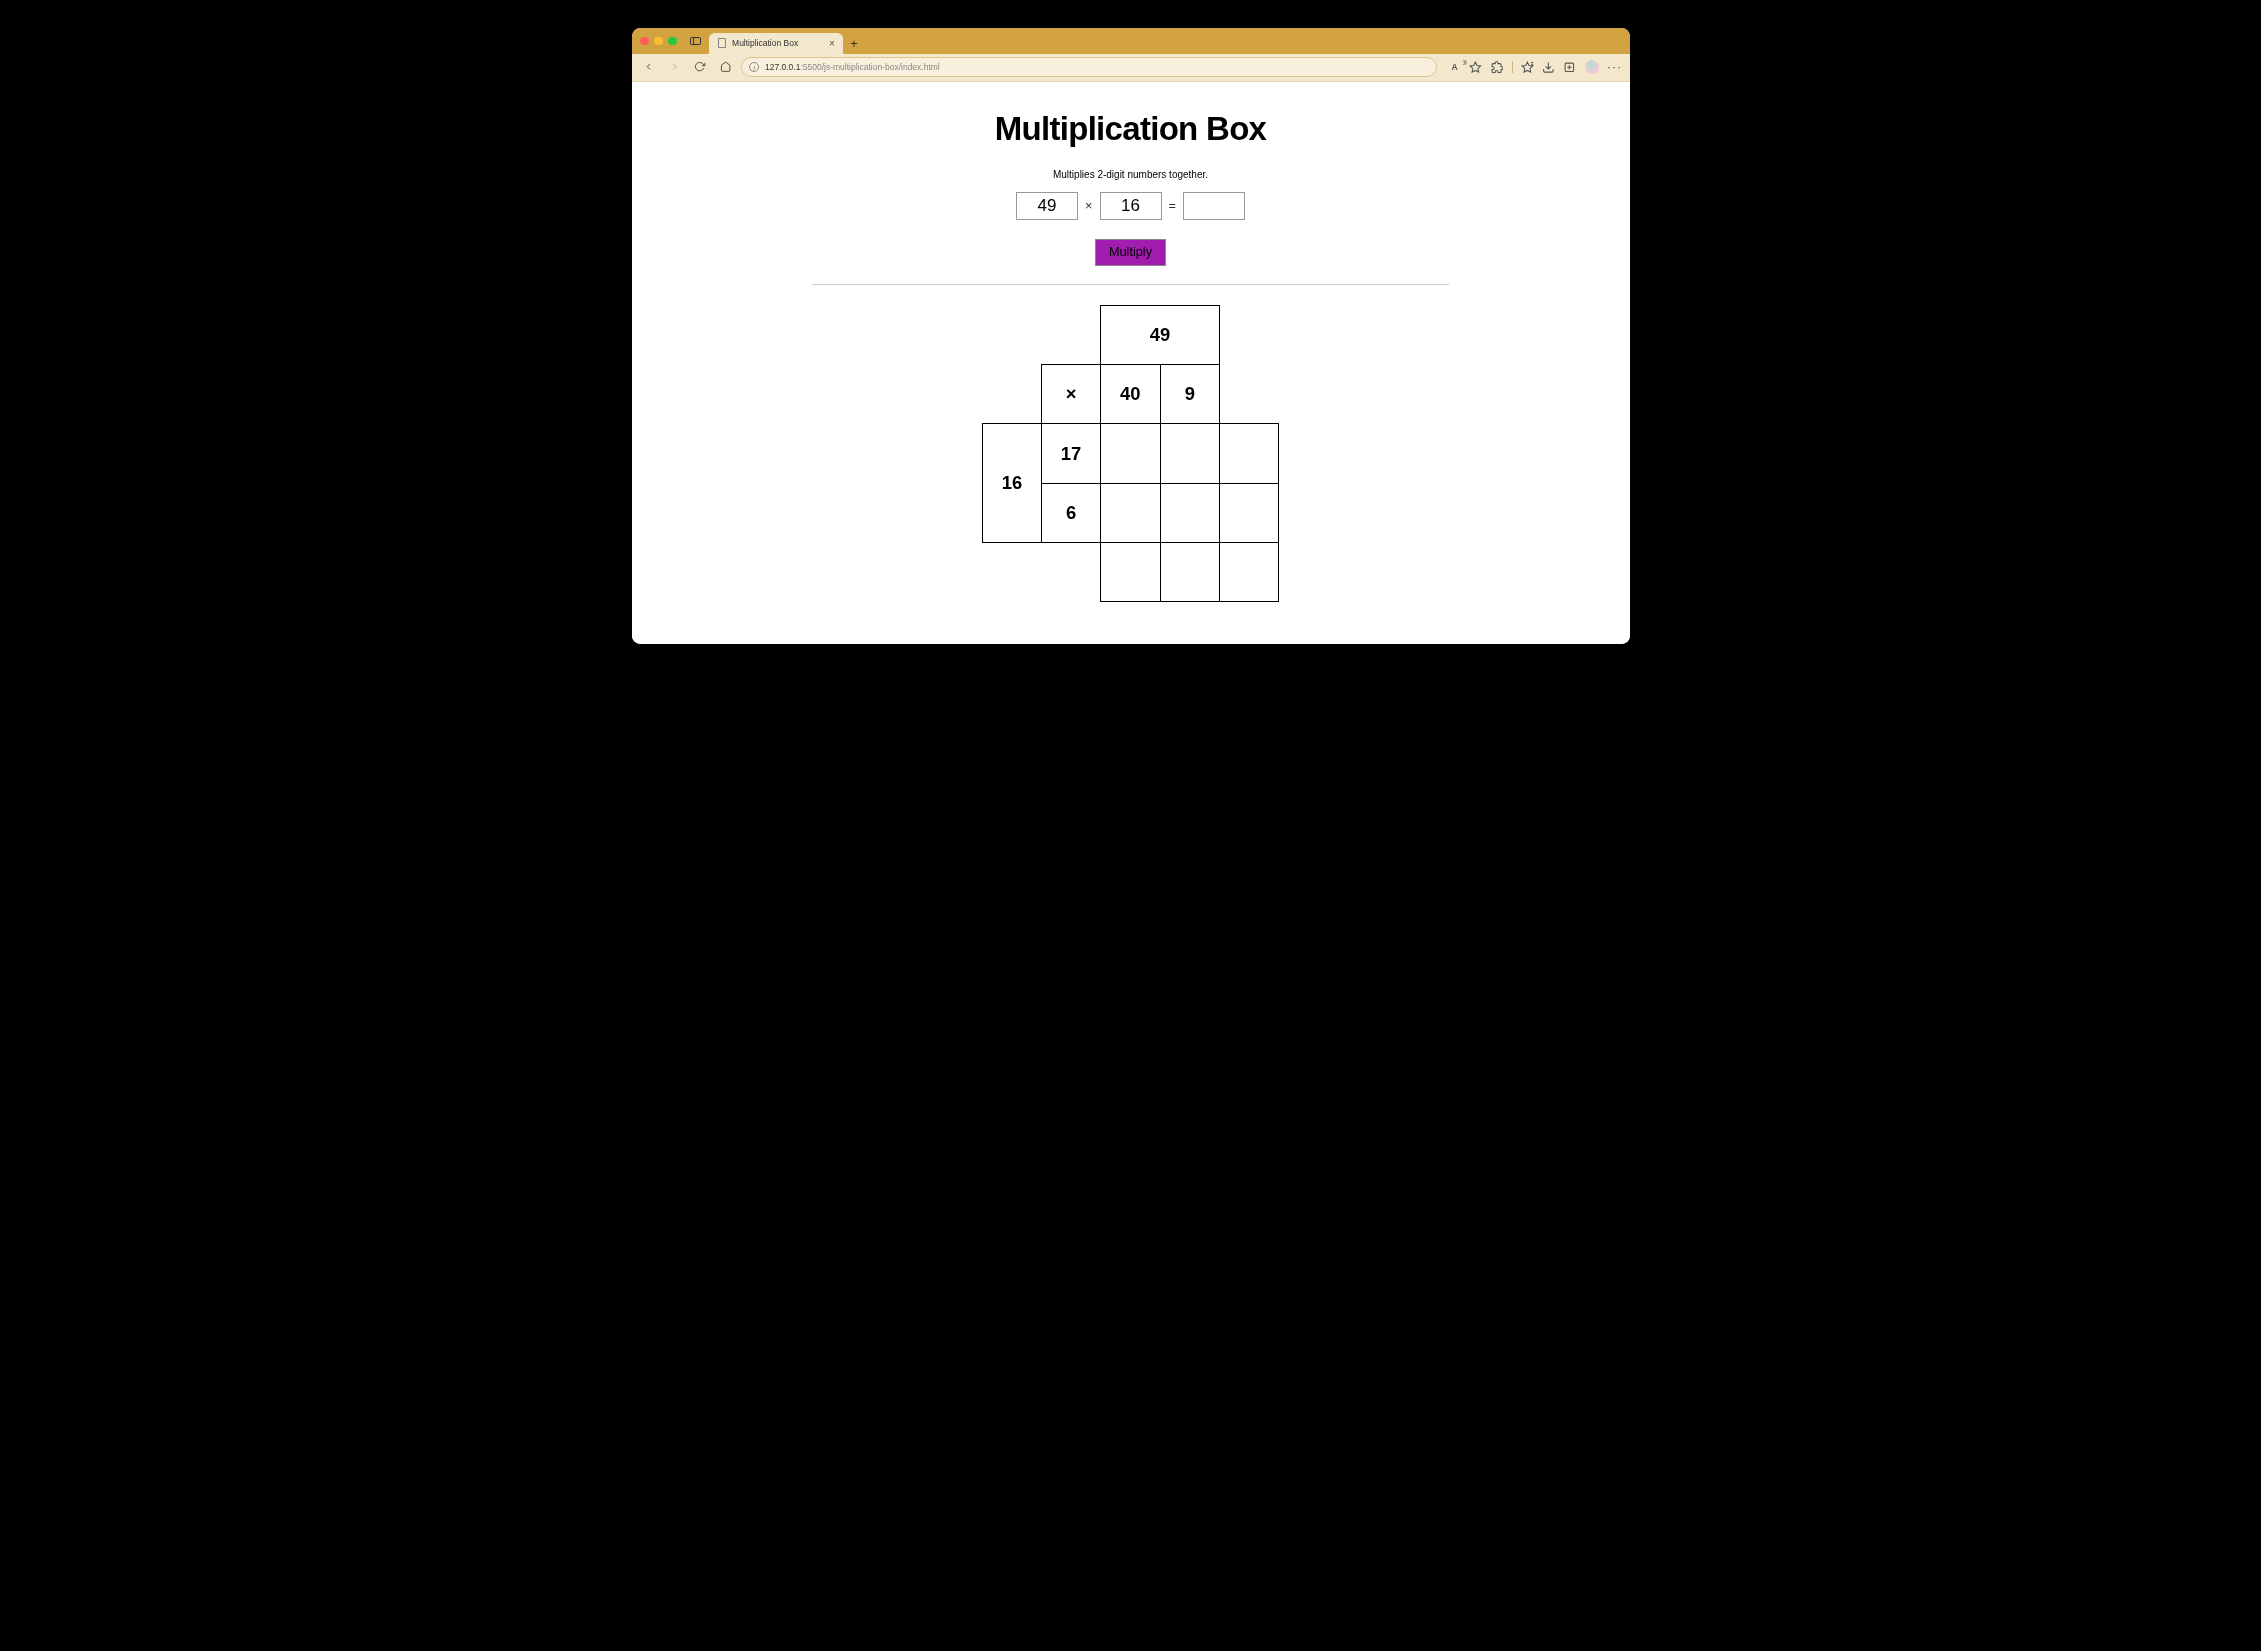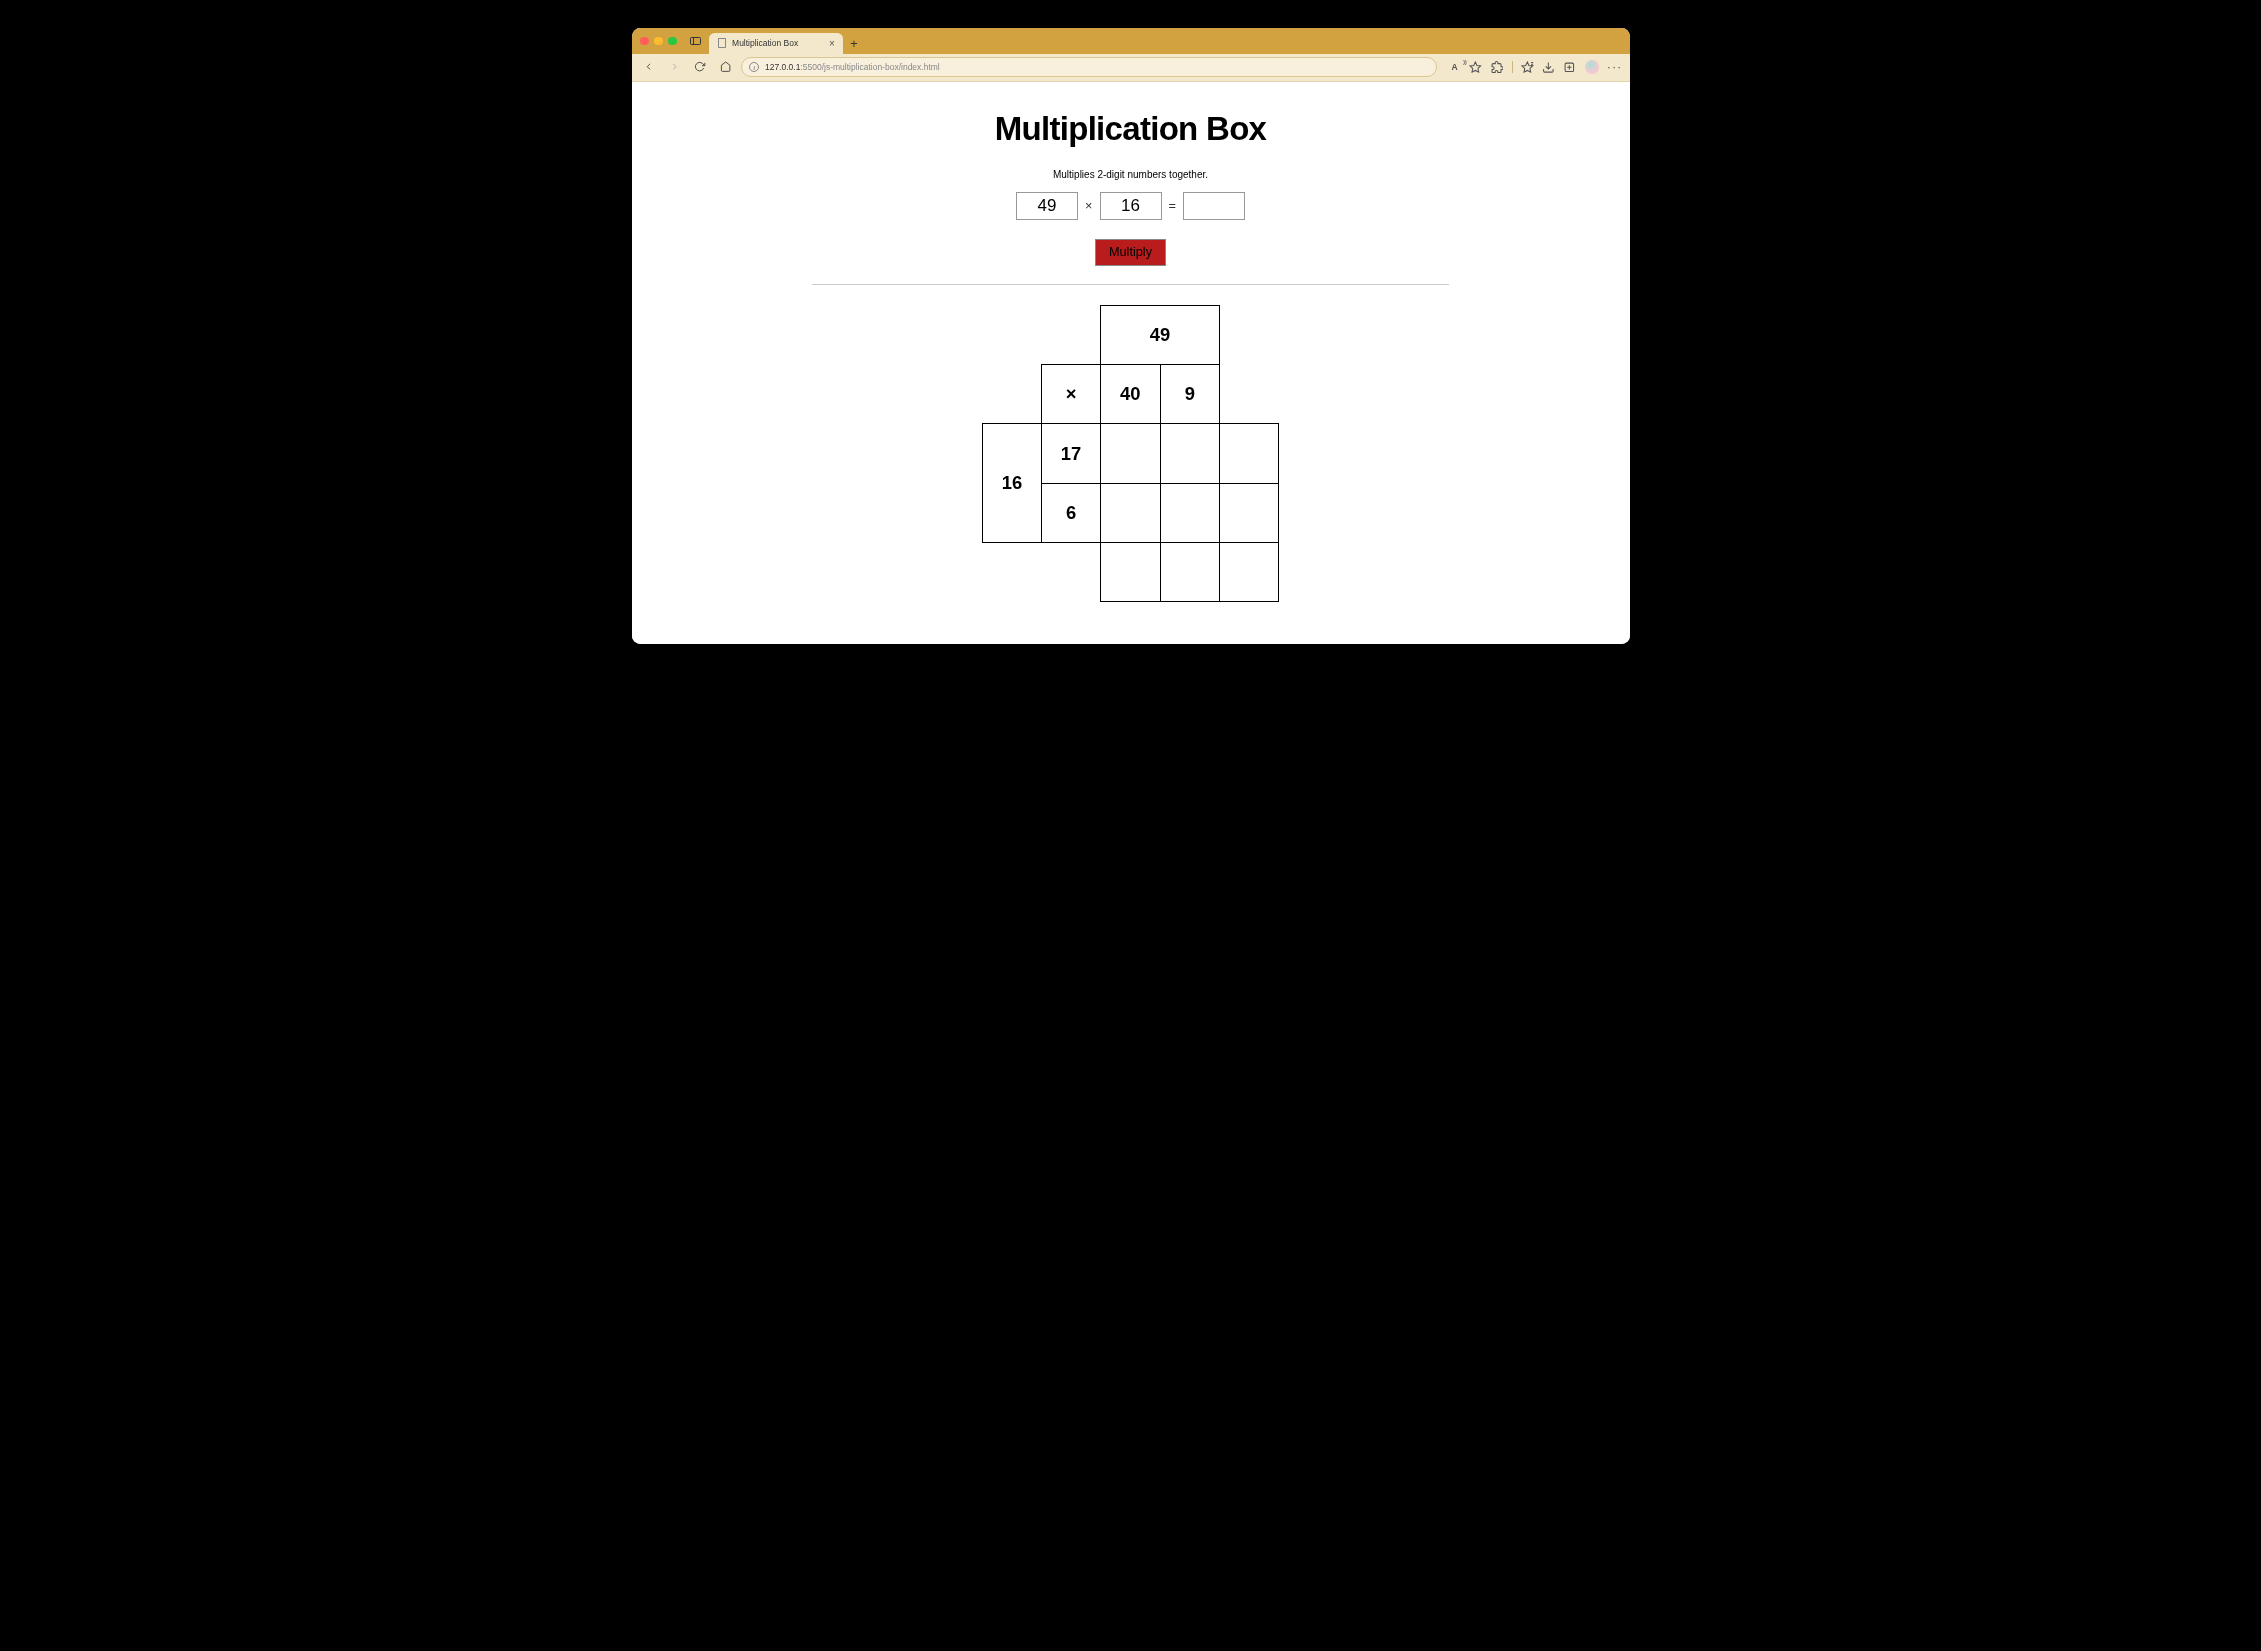--- a/index.html
+++ b/index.html
@@ -194,21 +194,21 @@
       font-family: inherit;
       background: #fff;
     }
     .op-sym, .eq-sym {
       font-size: 12.7px;
       color: #333;
     }
     .multiply-btn {
       font-size: 12.7px;
       padding: 5.7px 12.7px;
-      background: #b91c1c;
+      background: #a21caf;
       border: 0.7px solid #888;
       cursor: pointer;
       font-family: inherit;
     }
     hr.divider {
       border: none;
       border-top: 0.7px solid #ccc;
       margin: 18.4px 0 20px;
     }
     

